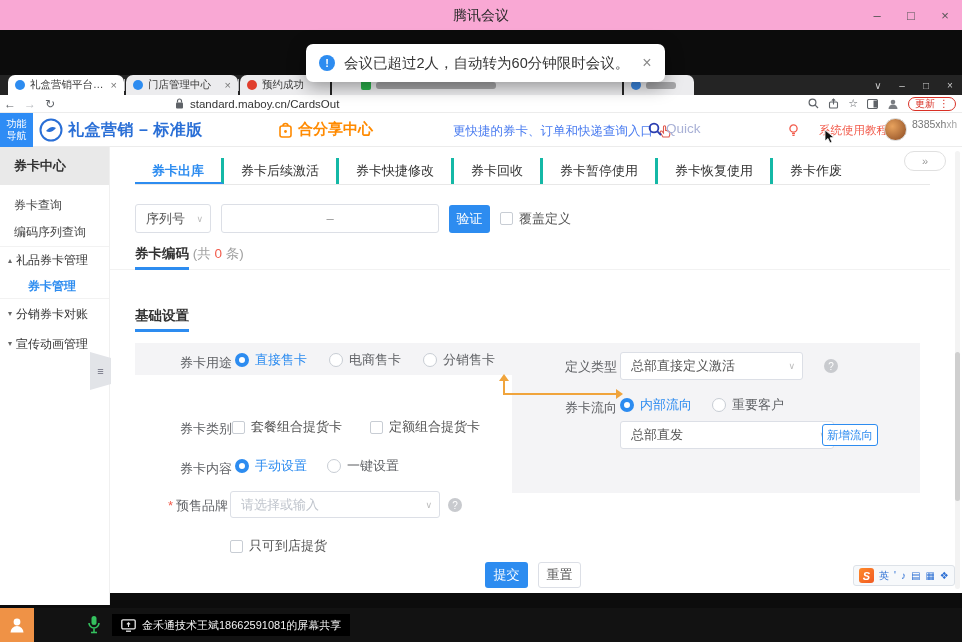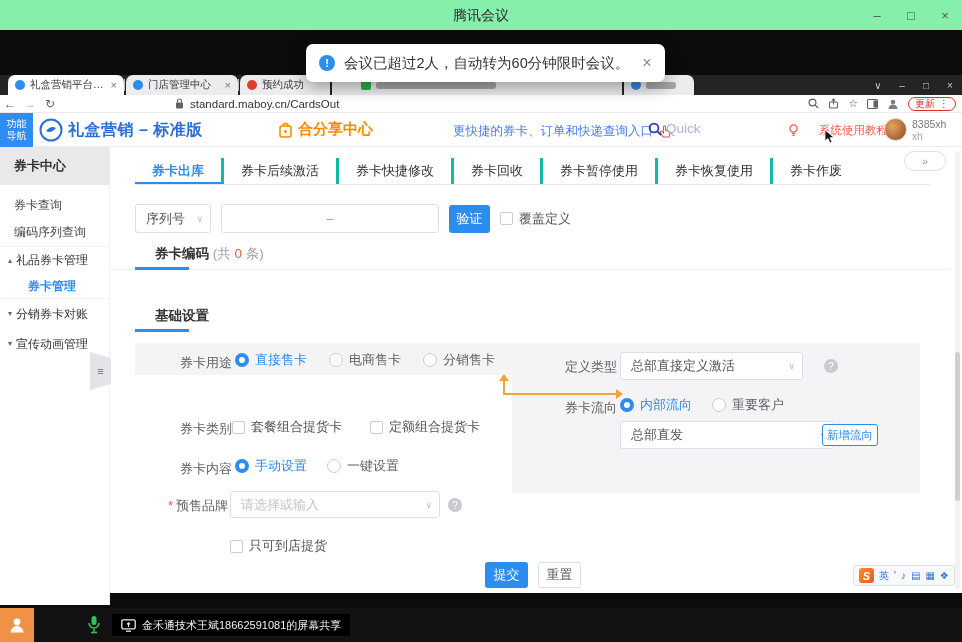--- a/index.html
+++ b/index.html
@@ -1,21 +1,21 @@
 <!DOCTYPE html>
 <html><head>
 <meta charset="utf-8">
 <style>
   * { margin:0; padding:0; box-sizing:border-box; }
   html,body { background:#333; }
   body { font-family:"Liberation Sans","DejaVu Sans",sans-serif; }
   .stage { position:relative; width:962px; height:642px; background:#0b0b0b; overflow:hidden; margin:0 auto; }
 
   
-  .titlebar { position:absolute; left:0; top:0; width:962px; height:34px; background:#86efac; border-bottom:1px solid #3b82f6; }
+  .titlebar { position:absolute; left:0; top:0; width:962px; height:34px; background:#f9a8d4; border-bottom:1px solid #3b82f6; }
   .tm-title { position:absolute; left:0; right:0; top:0; height:30px; text-align:center; line-height:30px; font-size:14px; color:#2b2b2b; }
   .win-controls { position:absolute; right:0; top:0; height:30px; display:flex; }
   .win-btn { width:34px; height:30px; display:flex; align-items:center; justify-content:center; color:#555; font-size:13px; cursor:default; }
 
   
   .shared { position:absolute; left:0; top:30px; width:962px; height:578px; background:#0c0c0c; }
 
   
   .browser { position:absolute; left:0; top:45px; width:962px; height:518px; background:#fff; }
   .tabstrip { position:absolute; left:0; top:0; width:962px; height:20px; background:#242424; }
@@ -45,21 +45,21 @@
   .logo { position:absolute; left:39px; top:5px; }
   .brand { position:absolute; left:68px; top:7px; font-size:16px; font-weight:bold; color:#2a6fd6; letter-spacing:.5px; white-space:nowrap; }
   .share-center { position:absolute; left:278px; top:7px; display:flex; align-items:center; gap:5px; color:#ff8a00; font-weight:bold; font-size:15px; }
   .promo { position:absolute; left:453px; top:10px; display:flex; align-items:center; gap:5px; color:#4a7cf0; font-size:12.5px; white-space:nowrap; }
   .quick { position:absolute; left:648px; top:8px; display:flex; align-items:center; gap:4px; }
   .quick-label { color:#a9b1d6; font-size:13.5px; }
   .tutorial { position:absolute; left:788px; top:10px; display:flex; align-items:center; gap:20px; color:#f25b4b; font-size:11.5px; }
   .cursor-arrow { position:absolute; left:824px; top:16px; }
   .user { position:absolute; left:884px; top:5px; display:flex; gap:5px; }
   .avatar { width:23px; height:23px; border-radius:50%; background:radial-gradient(circle at 35% 35%, #e8a25d, #8a4a22); border:1px solid #d8d8d8; }
-  .user-meta { display:flex; flex-direction:column; line-height:1.1; padding-top:1px;justify-content:space-between; }
+  .user-meta { display:flex; flex-direction:row; line-height:1.1; padding-top:1px;justify-content:space-between; }
   .user-name { font-size:10.5px; color:#777; }
   .user-sub { font-size:10px; color:#a5a5a5; }
 
   
   .workspace { position:absolute; left:0; top:72px; width:962px; height:446px; background:#fff; }
   .sidebar { position:absolute; left:0; top:0; width:110px; height:458px; background:#fff; border-right:1px solid #f0f0f0; }
   .sb-title { height:38px; background:#e9e9e9; line-height:38px; padding-left:14px; font-size:13px; font-weight:bold; color:#333; }
   .sb-item { height:27px; line-height:27px; padding-left:14px; font-size:12px; color:#444; white-space:nowrap; }
   .sb-group { height:27px; line-height:27px; padding-left:8px; font-size:12px; color:#333; display:flex; align-items:center; gap:4px; }
   .sb-tri { font-size:8px; color:#666; }
@@ -80,21 +80,21 @@
   .searchrow { position:absolute; left:25px; top:57px; display:flex; align-items:center; gap:10px; }
   .select { position:relative; border:1px solid #dcdfe6; border-radius:3px; height:29px; background:#fff; font-size:13px; color:#555; display:flex; align-items:center; padding:0 22px 0 10px; }
   .select .chev { position:absolute; right:7px; color:#bbb; font-size:9px; }
   .sel-serial { width:76px; }
   .range-input { width:218px; height:29px; border:1px solid #dcdfe6; border-radius:3px; background:#fff; display:flex; align-items:center; justify-content:center; color:#999; font-size:13px; }
   .btn-primary { background:#2d8cf0; color:#fff; border-radius:3px; font-size:13px; display:flex; align-items:center; justify-content:center; }
   .btn-verify { width:41px; height:28px; }
   .check-wrap { display:flex; align-items:center; gap:6px; font-size:13px; color:#555; }
   .cb { width:13px; height:13px; border:1px solid #c8cdd4; border-radius:2px; background:#fff; flex:0 0 auto; }
 
-  .sec-head { position:absolute; left:25px; font-size:13.5px;margin-left:20px; }
+  .sec-head { position:absolute; left:25px; font-size:13.5px; }
   .sec-title { font-weight:bold; color:#333; }
   .sec-underline { position:absolute; width:54px; height:3px; background:#2d8cf0; }
   .sec-line { position:absolute; left:0; width:840px; border-top:1px solid #f2f2f2; }
   .count-gray { color:#a0a0a0; font-weight:normal; }
   .count-red { color:#f25b4b; font-weight:normal; }
 
   .graypanel { position:absolute; left:25px; top:196px; width:785px; height:150px; background:#f4f4f6; }
   .whitecut { position:absolute; left:25px; top:228px; width:377px; height:118px; background:#fff; }
 
   .form-label { position:absolute; font-size:13px; color:#606266; white-space:nowrap; }

